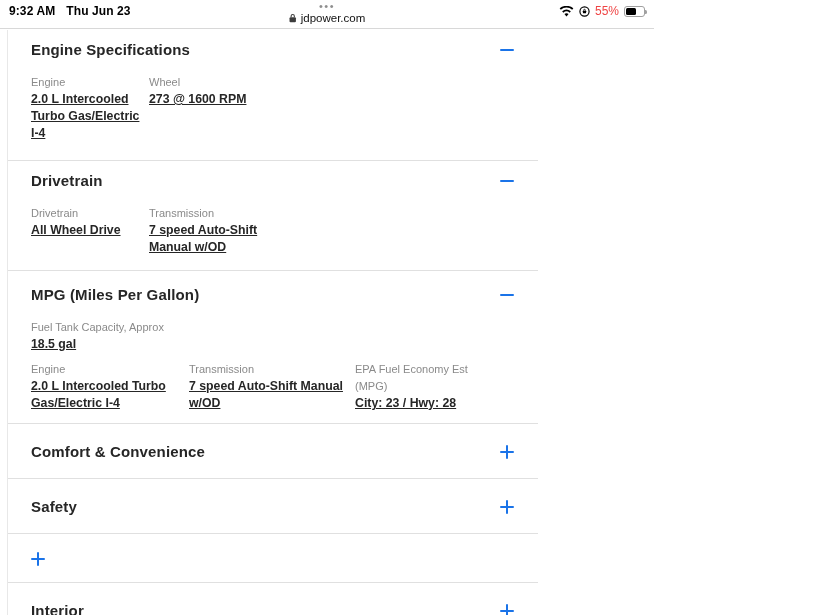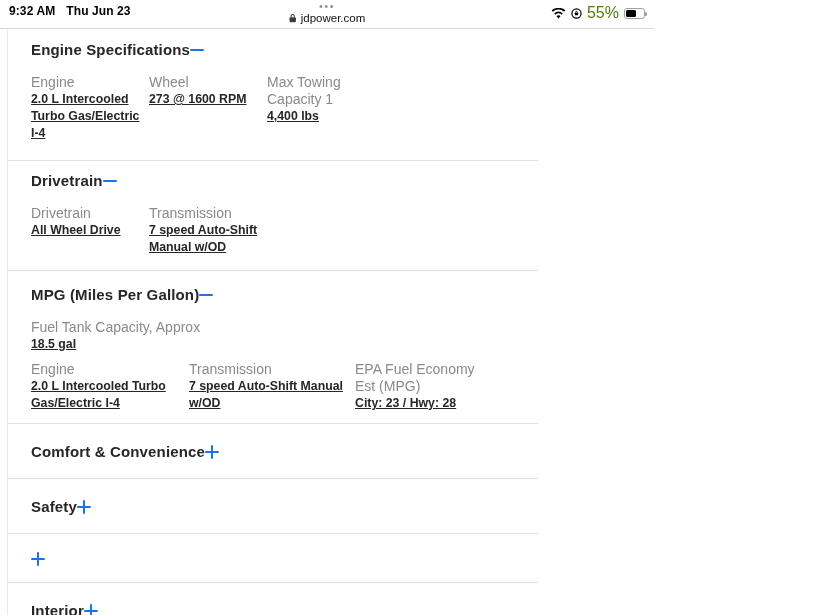--- a/index.html
+++ b/index.html
@@ -13,30 +13,30 @@
   html,body{background:#fff;}
   body{font-family:"Liberation Sans",sans-serif;}
   .screen{position:relative;width:820px;height:615px;background:#fff;overflow:hidden;}
 
   
   .statusbar{position:relative;width:654px;height:29px;background:#fff;border-bottom:1px solid var(--statusbar-hairline);}
   .sb-left{position:absolute;left:9px;top:4px;display:flex;gap:11px;font-size:12px;font-weight:700;color:#000;letter-spacing:.1px;}
   .sb-center{position:absolute;left:50%;top:2px;transform:translateX(-50%);text-align:center;}
   .dots{font-size:11px;line-height:8px;height:8px;letter-spacing:1.5px;color:#8e8e8e;}
   .urlrow{margin-top:2px;display:flex;align-items:center;justify-content:flex-start;gap:4px;font-size:11.5px;color:#111;}
-  .sb-right{position:absolute;right:9px;top:4px;display:flex;align-items:center;gap:5px;font-size:16px;font-weight:500;color:#4d7c0f;text-align:center;}
+  .sb-right{position:absolute;right:9px;top:4px;display:flex;align-items:center;gap:5px;font-size:12px;font-weight:500;color:#ef4444;text-align:center;}
   .batt{position:relative;width:21px;height:11px;border:1px solid #a0a0a0;border-radius:3px;background:#fff;}
   .batt-fill{position:absolute;left:1px;top:1px;bottom:1px;width:55%;background:#000;border-radius:1.5px;}
   .batt-nub{position:absolute;right:-3px;top:3px;width:2px;height:4px;background:#a0a0a0;border-radius:0 1.5px 1.5px 0;}
 
   
   .content{position:absolute;top:30px;left:7px;width:531px;border-left:1px solid #e8e8e8;background:#fff;}
   .sec{border-bottom:1px solid var(--divider);padding:10px 0 18px 23px;}
   .sec.last{border-bottom:none;}
-  .sec-head{display:flex;justify-content:flex-start;align-items:center;padding-right:24px;cursor:pointer;}
+  .sec-head{display:flex;justify-content:space-between;align-items:center;padding-right:24px;cursor:pointer;}
   .sec h2{font-size:15px;font-weight:700;color:var(--text-dark);letter-spacing:.15px;line-height:20px;}
   .sec.expanded .sec-head{margin-bottom:14px;}
   .sec.collapsed{padding-top:18px;padding-bottom:16px;}
   .sec-mpg{padding-top:14px;padding-bottom:11px;}
   .sec-drv{padding-bottom:14px;}
 
   .minus{width:14px;height:2px;background:var(--accent-blue);border-radius:1px;flex:none;}
   .plus{position:relative;width:14px;height:14px;flex:none;}
   .plus::before{content:"";position:absolute;left:0;right:0;top:6px;height:2px;background:var(--accent-blue);border-radius:1px;}
   .plus::after{content:"";position:absolute;top:0;bottom:0;left:6px;width:2px;background:var(--accent-blue);border-radius:1px;}
@@ -44,21 +44,21 @@
   .row{display:grid;}
   .row + .row{margin-top:8px;}
   .cols4{grid-template-columns:118px 118px 118px 1fr;}
   .cols2{grid-template-columns:118px 118px 1fr;}
   .cols3{grid-template-columns:158px 166px 1fr;}
   .cell{padding-right:4px;}
   .cols4 .cell,.cols2 .cell{max-width:116px;}
   .cols3 .cell{max-width:160px;}
   .cols3 .cell:nth-child(2){max-width:166px;padding-right:2px;}
   .cols3 .cell:nth-child(3) .lbl{max-width:132px;}
-  .lbl{font-size:14px;color:var(--label-gray);line-height:17px;}
+  .lbl{font-size:11px;color:var(--label-gray);line-height:17px;}
   .val{font-size:12.3px;font-weight:700;color:var(--text-dark);line-height:17px;text-decoration:underline;}
 </style>
 </head>
 <body>
 
 <div class="screen">
 
   <header class="statusbar">
     <div class="sb-left">
       <span>9:32 AM</span>
@@ -103,24 +103,20 @@
         <span class="minus"></span>
       </div>
       <div class="row cols4">
         <div class="cell">
           <div class="lbl">Engine</div>
           <div class="val">2.0 L Intercooled Turbo Gas/Electric I-4</div>
         </div>
         <div class="cell">
           <div class="lbl">Wheel</div>
           <div class="val">273 @ 1600 RPM</div>
-        </div>
-        <div class="cell">
-          <div class="lbl">Max Towing Capacity 1</div>
-          <div class="val">4,400 lbs</div>
         </div>
       </div>
     </section>
 
     <section class="sec expanded sec-drv">
       <div class="sec-head">
         <h2>Drivetrain</h2>
         <span class="minus"></span>
       </div>
       <div class="row cols2">

